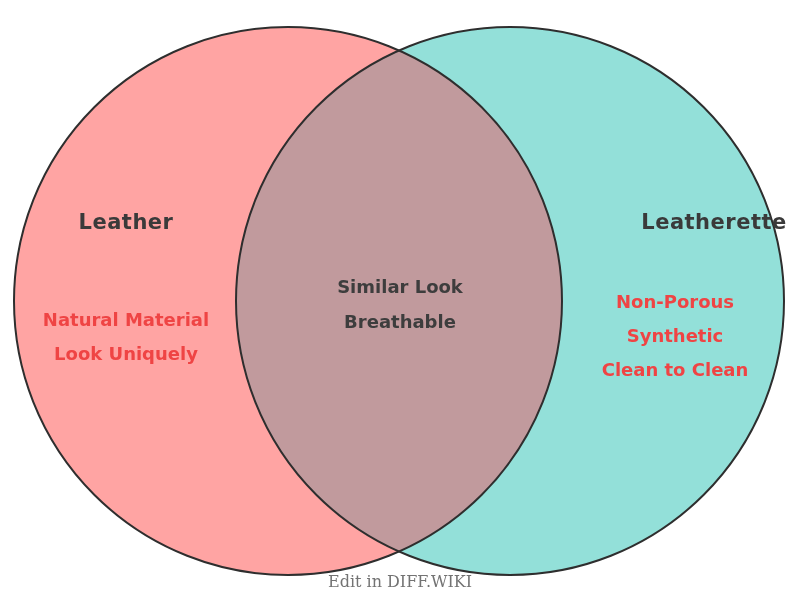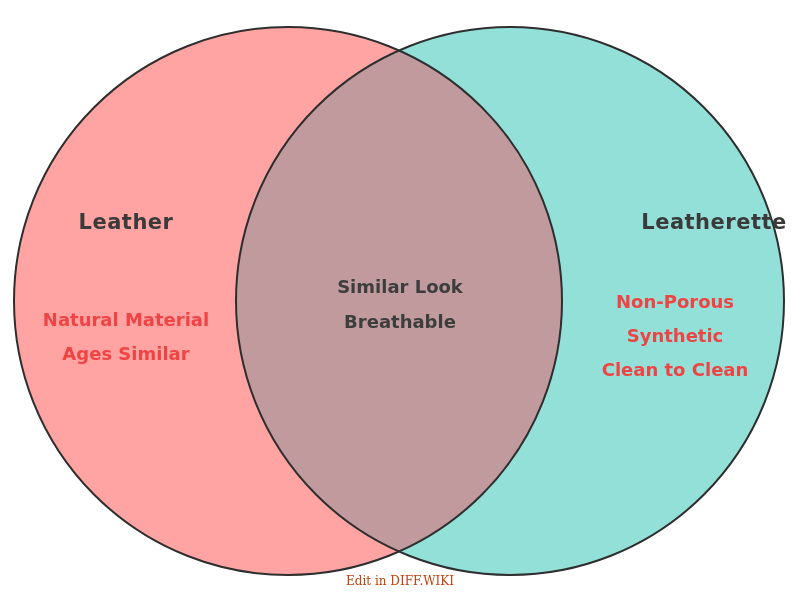--- a/index.html
+++ b/index.html
@@ -60,22 +60,22 @@
     color: #3d3d3d;
     margin-top: 10px;
   }
   .footer {
     position: absolute;
     left: 400px;
     top: 581px;
     transform: translate(-50%, -50%);
     font-family: "DejaVu Serif", serif;
     font-weight: normal;
-    font-size: 12px;
-    color: #c2410c;
+    font-size: 16px;
+    color: #737373;
     white-space: nowrap;
     cursor: pointer;
   }
 </style>
 </head>
 <body>
 
 <div class="stage">
 
   <svg width="800" height="600" viewBox="0 0 800 600">
@@ -85,21 +85,21 @@
     <circle class="outline" cx="288" cy="301" r="274" stroke="#2E2E2E"></circle>
     <circle class="outline" cx="510" cy="301" r="274" stroke="#2E2E2E"></circle>
   </svg>
 
   <div class="txt set-title title-left">Leather</div>
 
   <div class="txt set-title title-right">Leatherette</div>
 
   <div class="item-group side-items items-left">
     <div>Natural Material</div>
-    <div>Ages Similar</div>
+    <div>Look Uniquely</div>
   </div>
 
   <div class="item-group center-items">
     <div>Similar Look</div>
     <div>Breathable</div>
   </div>
 
   <div class="item-group side-items items-right">
     <div>Non-Porous</div>
     <div>Synthetic</div>

